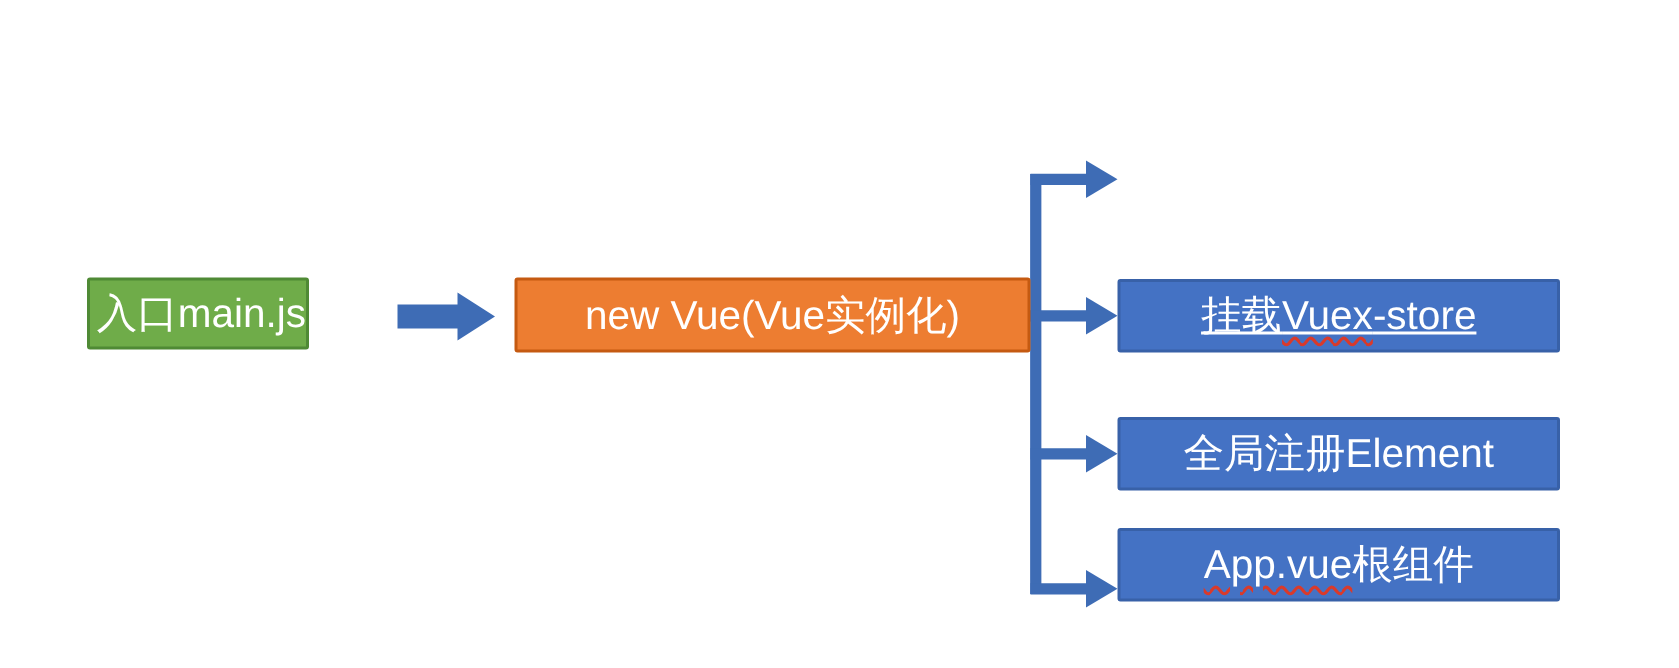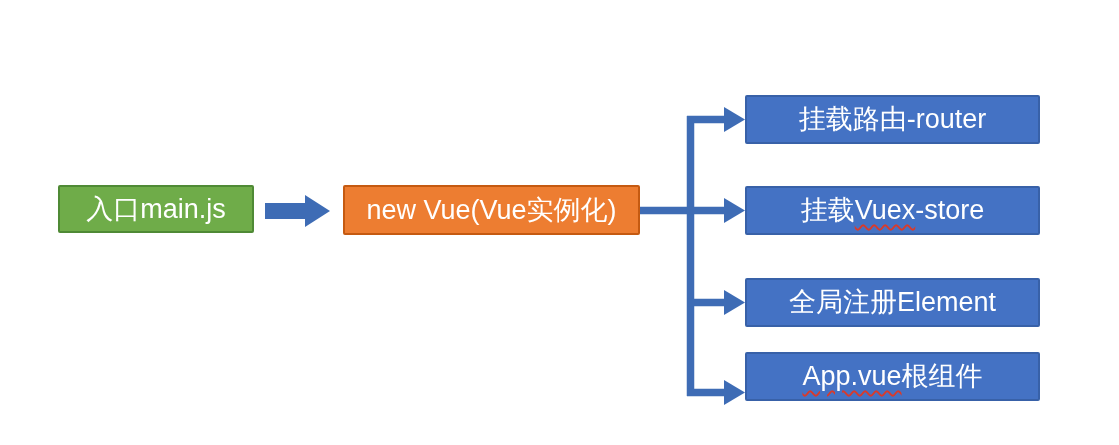--- a/index.html
+++ b/index.html
@@ -23,36 +23,37 @@
     align-items: center;
     justify-content: center;
     color: #ffffff;
     font-size: 27px;
     line-height: 1;
     box-sizing: border-box;
     border-radius: 2px;
     white-space: nowrap;
   }
   .node-entry {
-    left: 58px; top: 185px; width: 196px; height: 48px;
+    left: 58px; top: 185px; width: 148px; height: 48px;
     background: #6FAC49;
     border: 2px solid #4F8A35;
+    justify-content: flex-end;
   }
   .node-main {
-    left: 343px; top: 185px; width: 297px; height: 50px;
+    left: 343px; top: 185px; width: 344px; height: 50px;
     background: #ED7D31;
     border: 2px solid #C55A11;
   }
   .node-branch {
     left: 745px; width: 295px; height: 49px;
     background: #4472C4;
     border: 2px solid #3861A8;
   }
   .node-branch-0 { top: 95px; }
-  .node-branch-1 { top: 186px; }
+  .node-branch-1 { top: 186px; text-decoration: underline; }
   .node-branch-2 { top: 278px; justify-content: center; }
   .node-branch-3 { top: 352px; }
   .mis {
     text-decoration-line: underline;
     text-decoration-style: wavy;
     text-decoration-color: #D93A2B;
     text-decoration-thickness: 1.5px;
     text-underline-offset: 5px;
   }
   .watermark {
@@ -91,23 +92,20 @@
   </svg>
 
   <div class="node node-entry">
     <span>入口main.js</span>
   </div>
 
   <div class="node node-main">
     <span>new Vue(Vue实例化)</span>
   </div>
 
-  <div class="node node-branch node-branch-0">
-    <span><span>挂载路由-router</span><span class="mis"></span><span></span></span>
-  </div>
 
   <div class="node node-branch node-branch-1">
     <span><span>挂载</span><span class="mis">Vuex</span><span>-store</span></span>
   </div>
 
   <div class="node node-branch node-branch-2">
     <span><span>全局注册Element</span><span class="mis"></span><span></span></span>
   </div>
 
   <div class="node node-branch node-branch-3">

